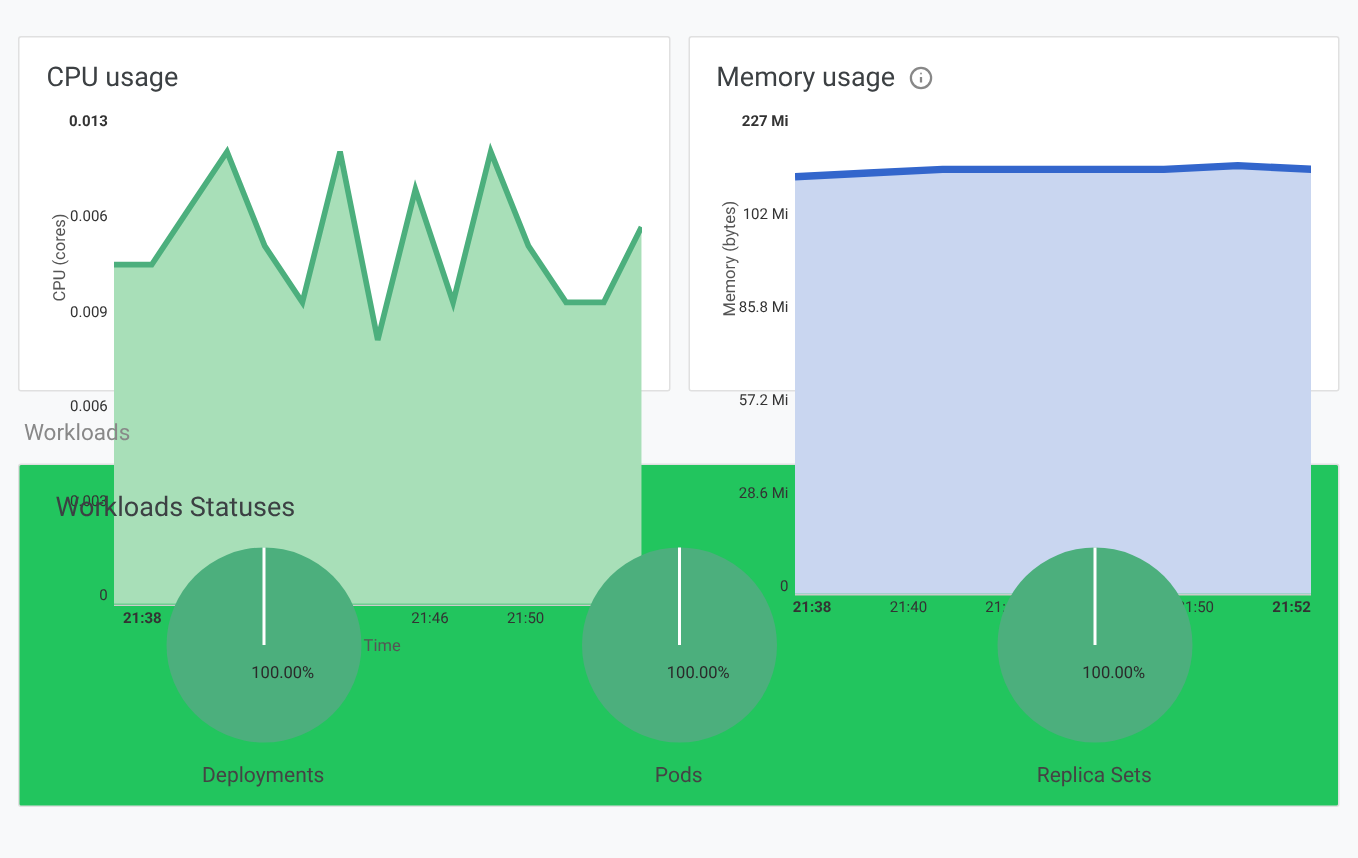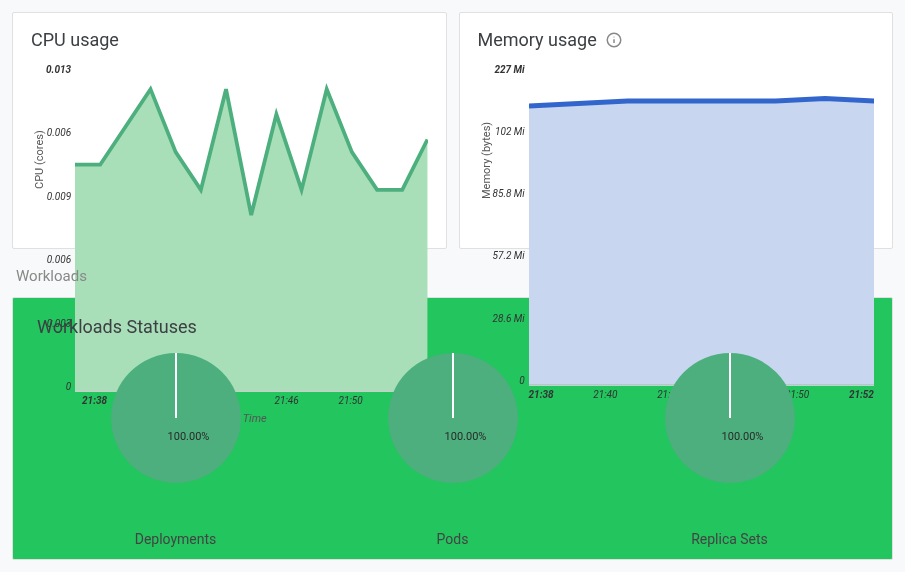--- a/index.html
+++ b/index.html
@@ -6,20 +6,21 @@
     body {
       font-family: -apple-system, BlinkMacSystemFont, "Segoe UI", Roboto, Arial, sans-serif;
       background: #f8f9fa;
       padding: 12px;
       width: 905px;
     }
     .top-row {
       display: flex;
       gap: 12px;
       margin-bottom: 18px;
+      margin-top: 12px;
     }
     .card {
       background: #fff;
       border: 1px solid #e0e0e0;
       border-radius: 2px;
       padding: 16px 18px 14px 18px;
       flex: 1;
     }
     .card-title {
       font-size: 18px;
@@ -47,21 +48,20 @@
       transform: rotate(180deg);
       font-size: 11px;
       color: #555;
       text-align: center;
       padding: 0 2px 22px 0;
     }
     .chart-inner {
       flex: 1;
       display: flex;
       flex-direction: column;
-      font-style: italic;
     }
     .plot-grid {
       display: flex;
       flex: 1;
     }
     .y-ticks {
       display: flex;
       flex-direction: column;
       justify-content: space-between;
       align-items: flex-end;
@@ -139,21 +139,20 @@
     }
     .donut-pct {
       font-size: 11px;
       color: #2a2a2a;
       margin-top: 36px;
       margin-left: 26px;
     }
     .donut-label {
       font-size: 14px;
       color: #444;
-      margin-top: 34px;
     }
     .cpu-area { fill: #a8dfb8; stroke: none; }
     .cpu-line { fill: none; stroke: #4caf7d; stroke-width: 1.5; }
     .mem-area { fill: #c9d6f0; stroke: none; }
     .mem-line { fill: none; stroke: #3366cc; stroke-width: 2; }
   </style>
 </head>
 <body>
 
 <div class="top-row">

